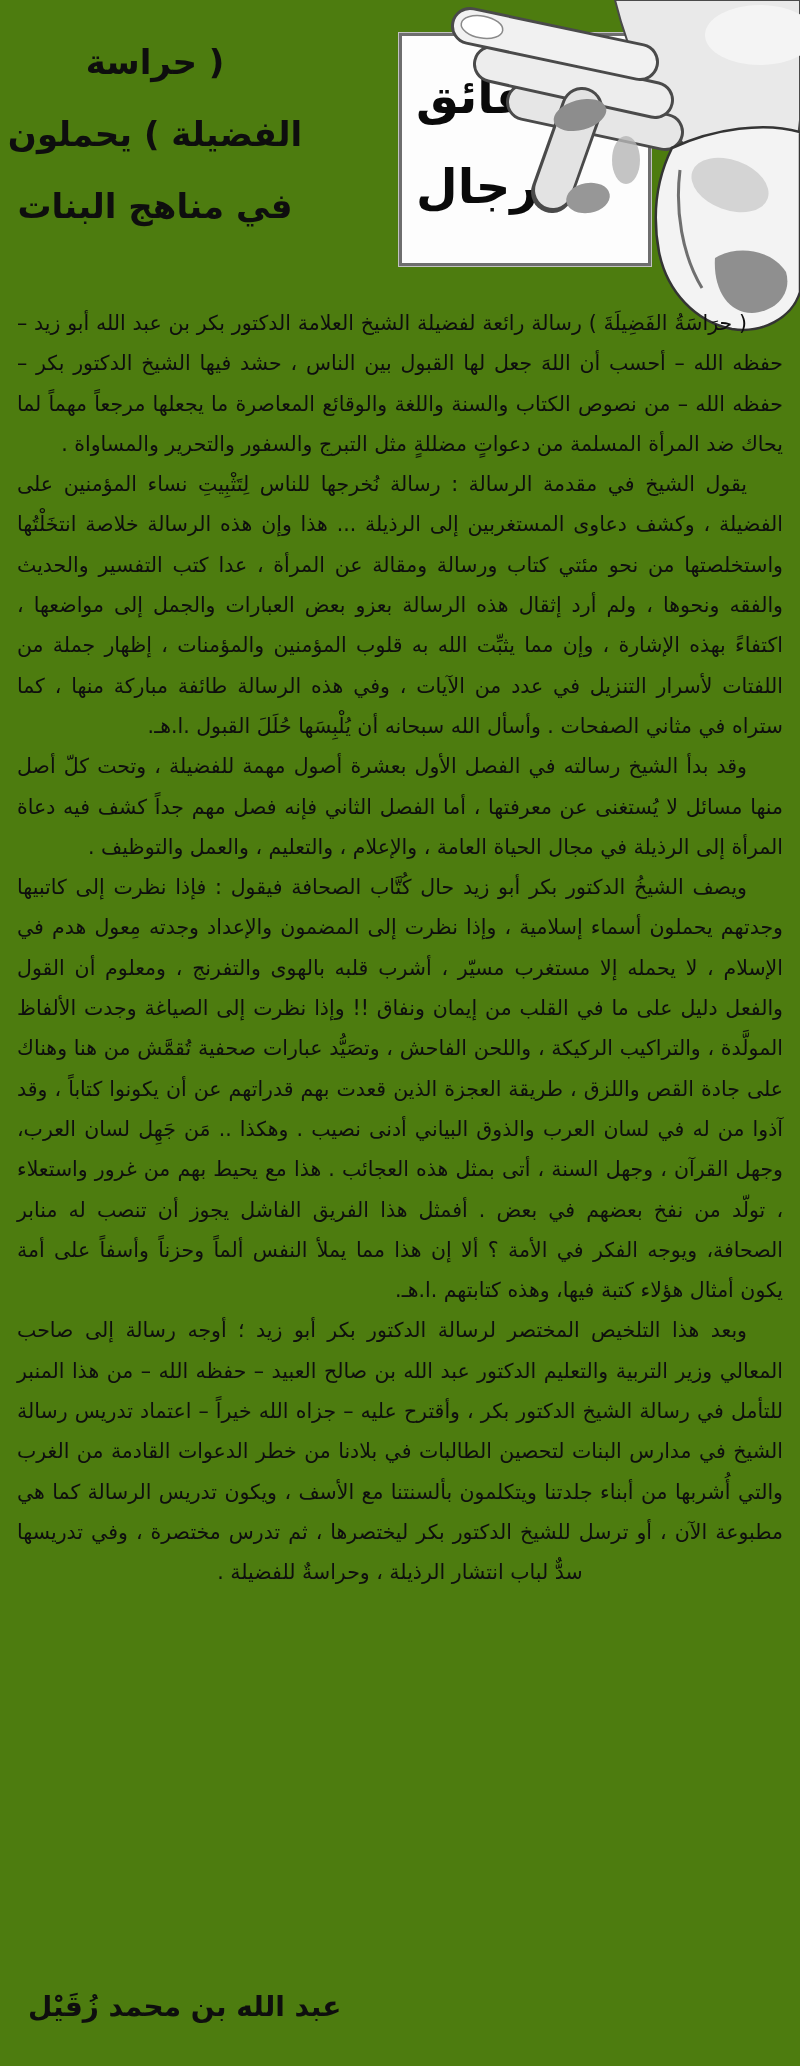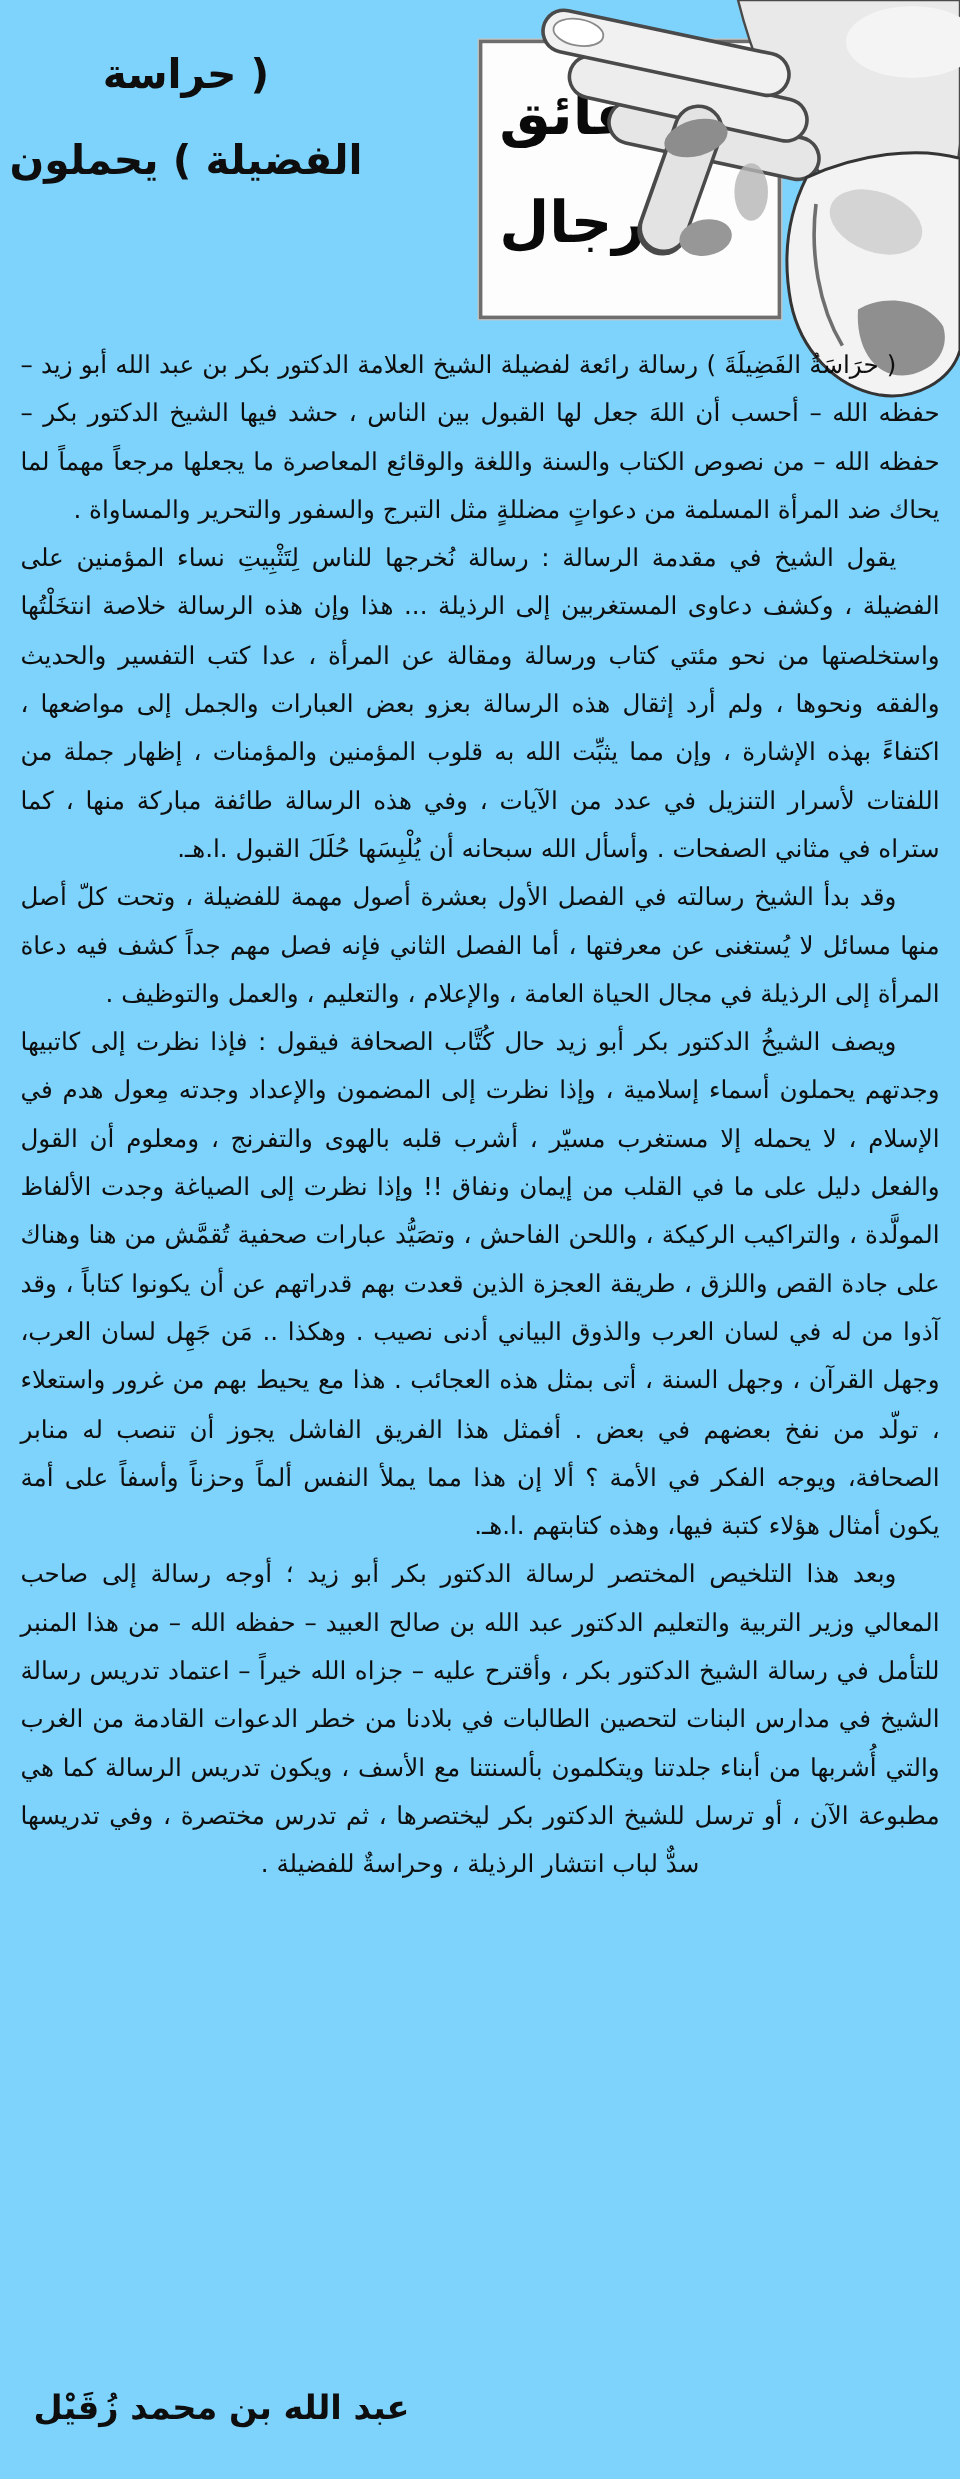--- a/index.html
+++ b/index.html
@@ -3,21 +3,21 @@
 <meta charset="utf-8">
 <style>
   * { box-sizing: border-box; }
   html, body { margin: 0; padding: 0; }
   body { background: #9a9a9a; font-family: "DejaVu Sans", sans-serif; }
 
   .page {
     position: relative;
     width: 800px;
     height: 2066px;
-    background: #7dd3fc;
+    background: #4d7c0f;
     color: #0e0e0e;
     overflow: hidden;
     direction: rtl;
   }
 
   
   .headline {
     position: absolute;
     top: 26px;
     left: 5px;
@@ -58,21 +58,21 @@
     position: absolute;
     left: 430px;
     top: 0;
     width: 370px;
     height: 335px;
   }
 
   
   .article {
     position: absolute;
-    top: 284px;
+    top: 303px;
     left: 17px;
     width: 766px;
     direction: rtl;
     text-align: justify;
     font-size: 20.5px;
     line-height: 40.3px;
     color: #0e0e0e;
   }
   .article p {
     margin: 0;
@@ -92,20 +92,21 @@
   }
 </style>
 </head>
 <body>
 
 <div class="page">
 
   <div class="headline">
     <div>( حراسة</div>
     <div>الفضيلة ) يحملون</div>
+    <div>في مناهج البنات</div>
   </div>
 
   <div class="logo-card">
     <div class="logo-line logo-l1">شقائق</div>
     <div class="logo-line logo-l2">الرجال</div>
   </div>
 
   <svg class="hand" viewBox="0 0 370 335" aria-hidden="true">
 
     <path d="M 185 0 C 200 60 225 110 250 140 C 275 170 300 185 330 180 C 355 175 368 150 370 120 L 370 0 Z" fill="#e9e9e9" stroke="#4a4a4a" stroke-width="2"></path>

